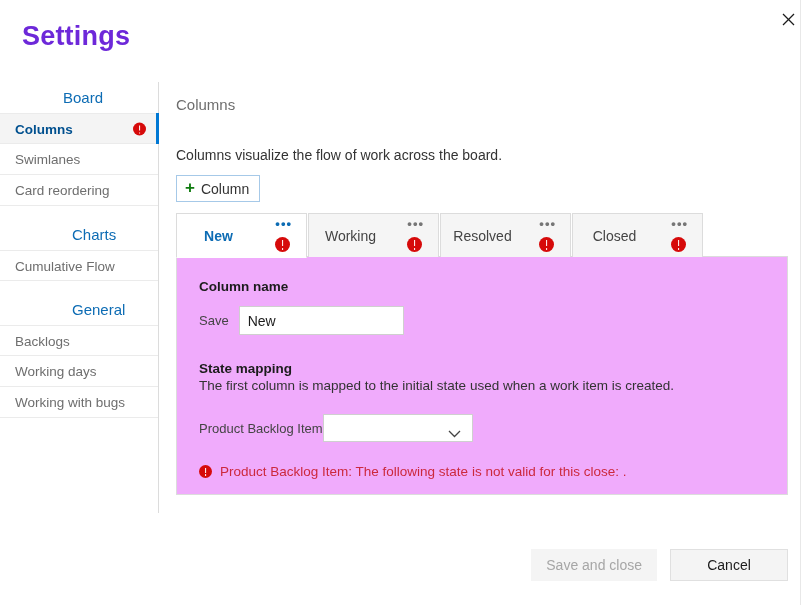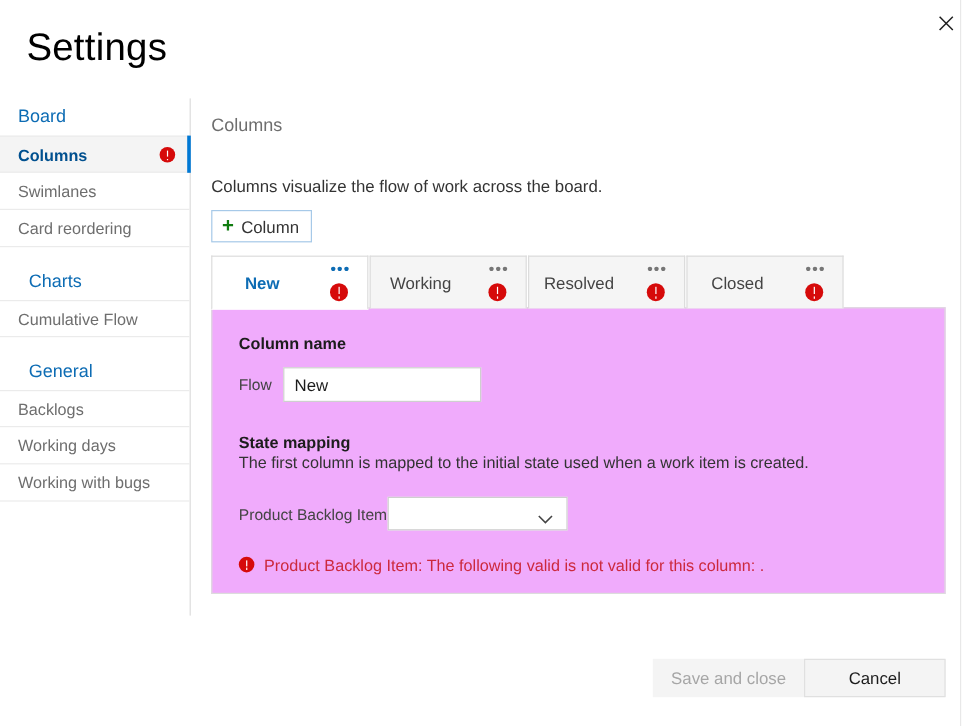--- a/index.html
+++ b/index.html
@@ -20,23 +20,23 @@
   .dialog-header {
     position: absolute;
     top: 0; left: 0;
     width: 811px;
     height: 82px;
   }
   .dialog-title {
     position: absolute;
     left: 22px;
     top: 21px;
-    font-size: 32px;
-    font-weight: 400;
-    color: #000000;
+    font-size: 27px;
+    font-weight: 700;
+    color: #6d28d9;
     letter-spacing: 0.2px;
   }
   .close-button {
     position: absolute;
     right: 4px;
     top: 2px;
     width: 38px;
     height: 34px;
     display: flex;
     align-items: center;
@@ -56,20 +56,21 @@
     box-sizing: border-box;
   }
   .nav-section-header {
     height: 31px;
     line-height: 31px;
     padding-left: 15px;
     font-size: 15px;
     color: #0d6cb4;
     font-weight: 400;
     box-sizing: border-box;
+    margin-left: 48px;
   }
   .nav-section-header.spaced { margin-top: 13px; padding-left: 24px; }
   .nav-item {
     position: relative;
     height: 31px;
     line-height: 31px;
     padding-left: 15px;
     padding-right: 26px;
     font-size: 13.5px;
     color: #6e6e6e;
@@ -318,20 +319,21 @@
     font-size: 13.5px;
     color: #cc293d;
   }
 
   
   .footer {
     position: absolute;
     right: 23px;
     bottom: 24px;
     display: flex;
+    gap: 13px;
   }
   .btn {
     height: 32px;
     min-width: 118px;
     padding: 0 14px;
     box-sizing: border-box;
     font-size: 14px;
     font-family: "Liberation Sans", sans-serif;
     border: 1px solid transparent;
     cursor: pointer;
@@ -438,21 +440,21 @@
         <span class="tab-menu-icon">•••</span>
         <span class="tab-err"><span class="err-icon big"></span></span>
       </div>
 
     </div>
 
     <div class="tab-panel">
       <div class="field-group-title">Column name</div>
 
       <div class="field-row">
-        <span class="field-label">Flow</span>
+        <span class="field-label">Save</span>
         <input class="text-input" type="text" value="New" style="">
       </div>
 
       <div class="state-mapping-block">
         <div class="field-group-title" style="margin-bottom:0">State mapping</div>
         <p class="state-mapping-desc">The first column is mapped to the initial state used when a work item is created.</p>
       </div>
 
       <div class="select-row">
         <span class="field-label">Product Backlog Item</span>
@@ -461,21 +463,21 @@
           <span class="chev">
             <svg width="13" height="8" viewBox="0 0 13 8">
               <polyline points="1,1 6.5,6.5 12,1" fill="none" stroke="#444444" stroke-width="1.3"></polyline>
             </svg>
           </span>
         </div>
       </div>
 
       <div class="error-row">
         <span><span class="err-icon"></span></span>
-        <span class="error-text">Product Backlog Item: The following valid is not valid for this column: .</span>
+        <span class="error-text">Product Backlog Item: The following state is not valid for this close: .</span>
       </div>
     </div>
   </div>
 </div>
 
 <div class="footer">
   <button class="btn btn-primary-disabled">Save and close</button>
   <button class="btn btn-secondary">Cancel</button>
 </div>
 

